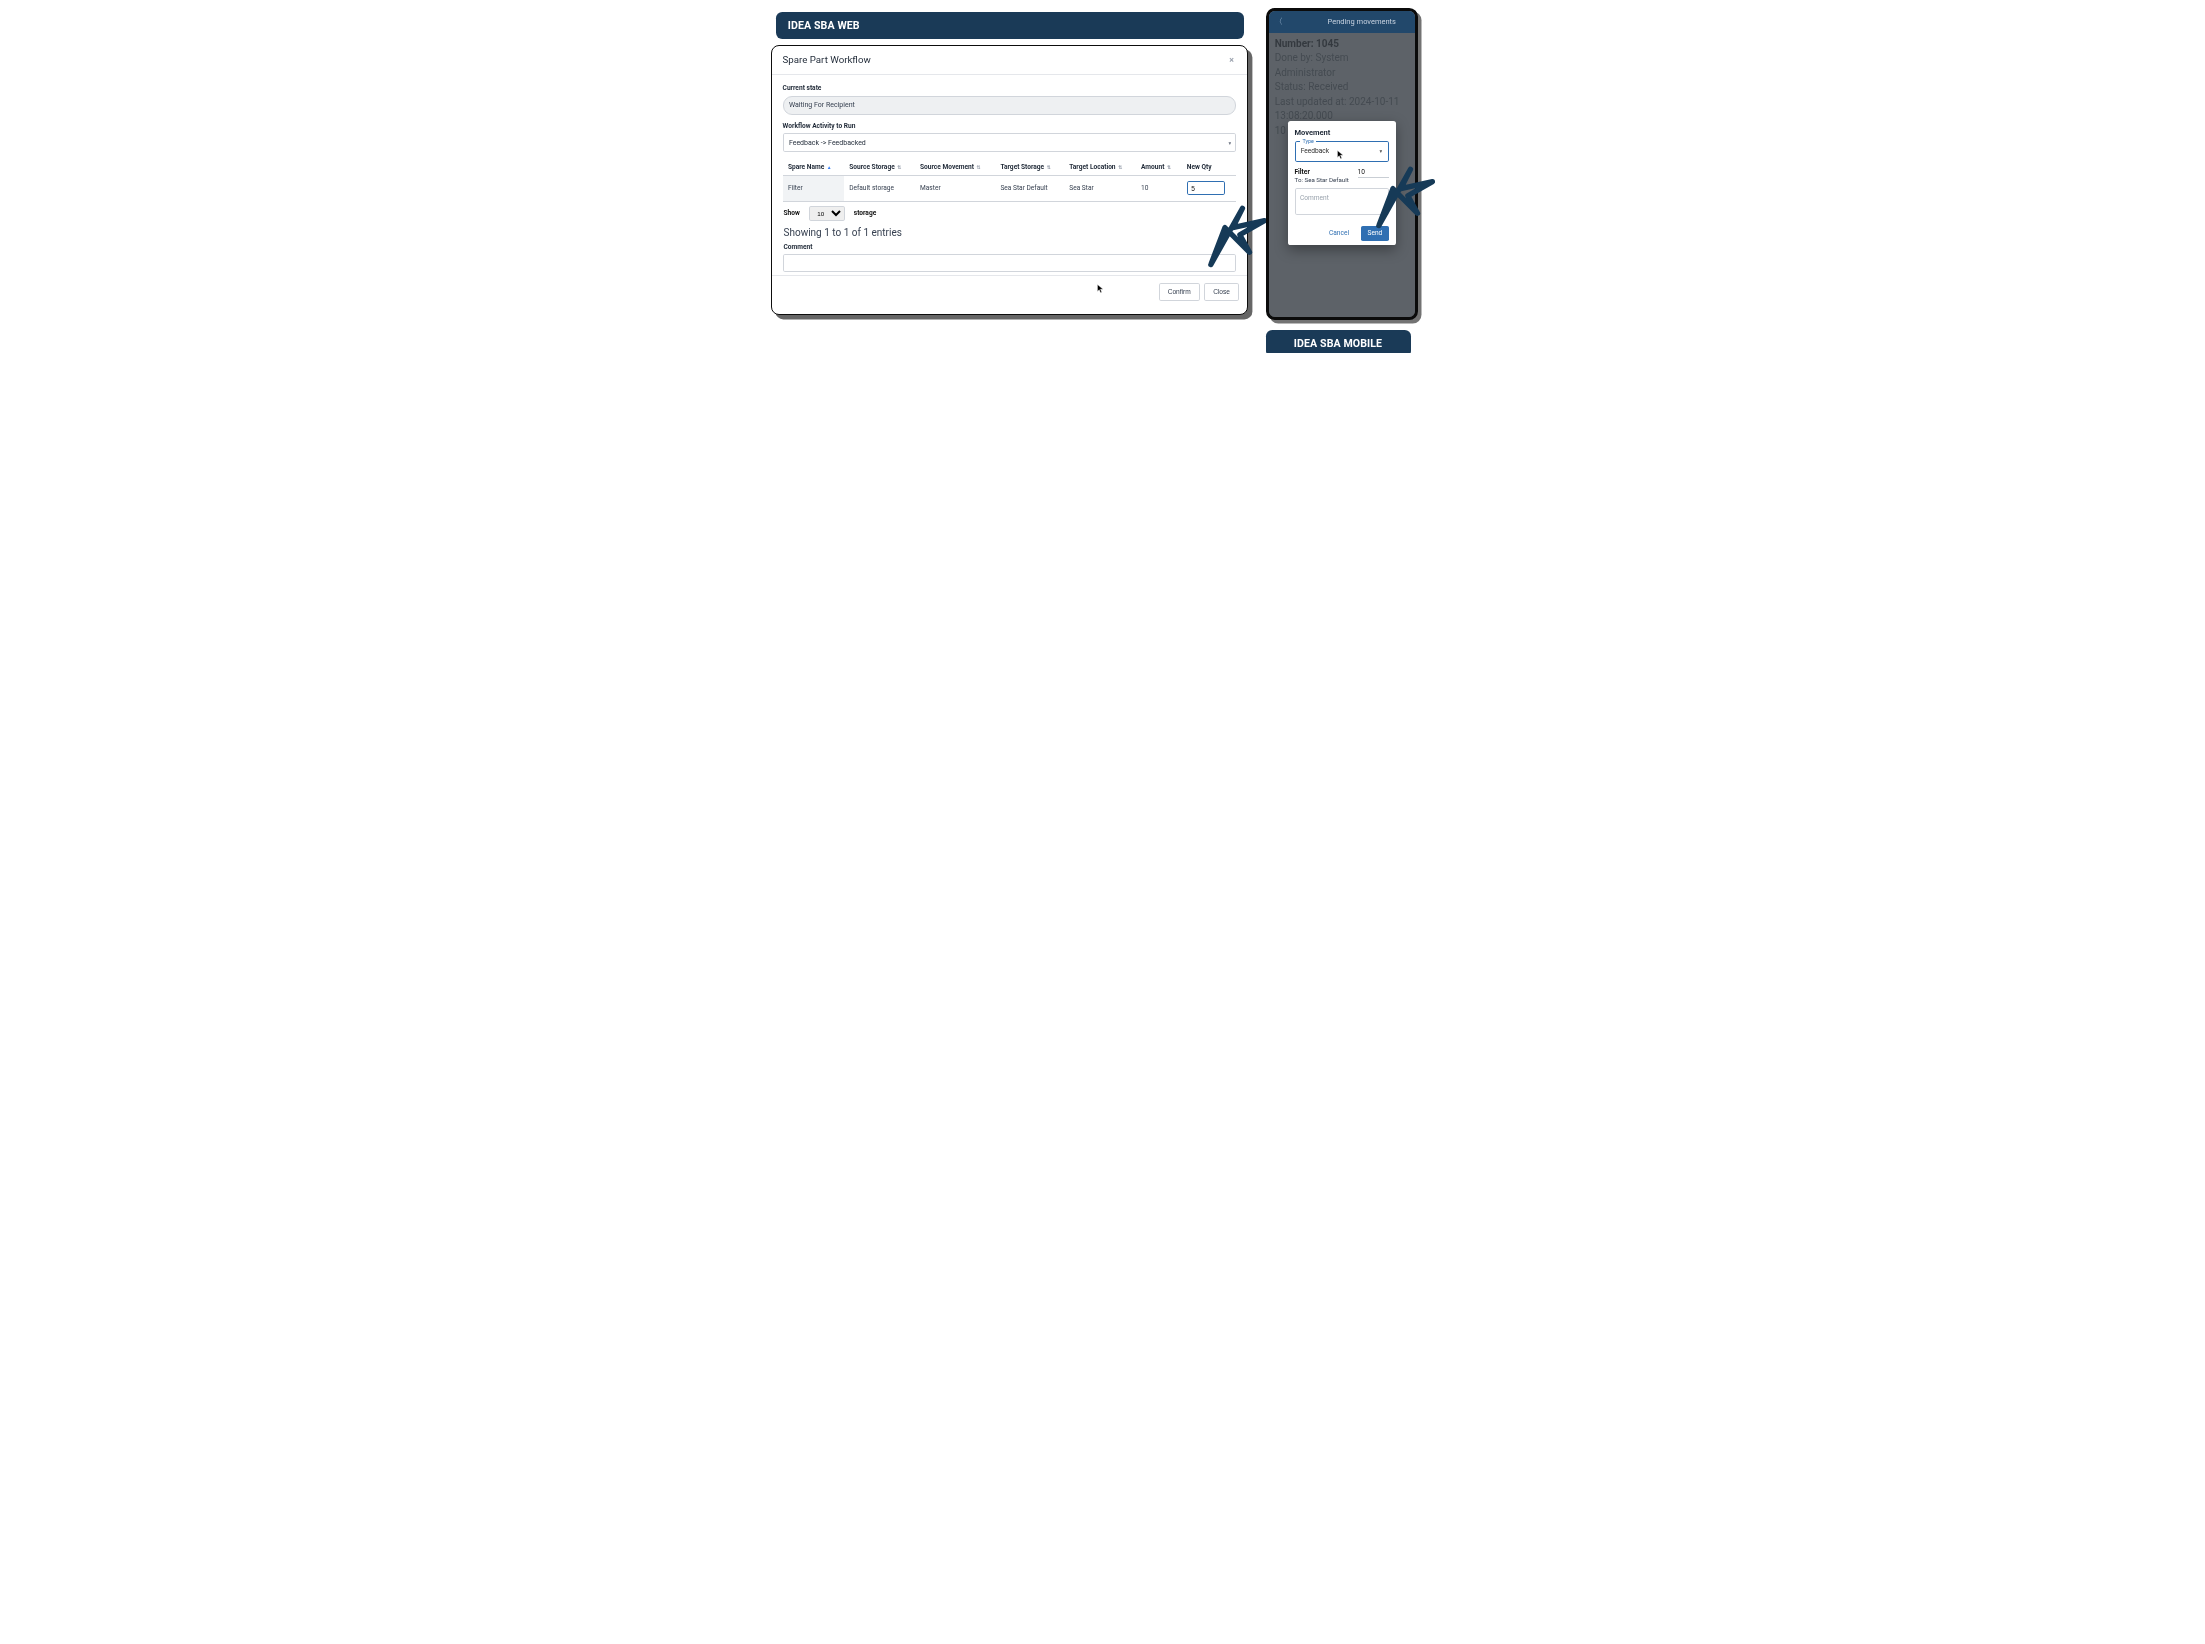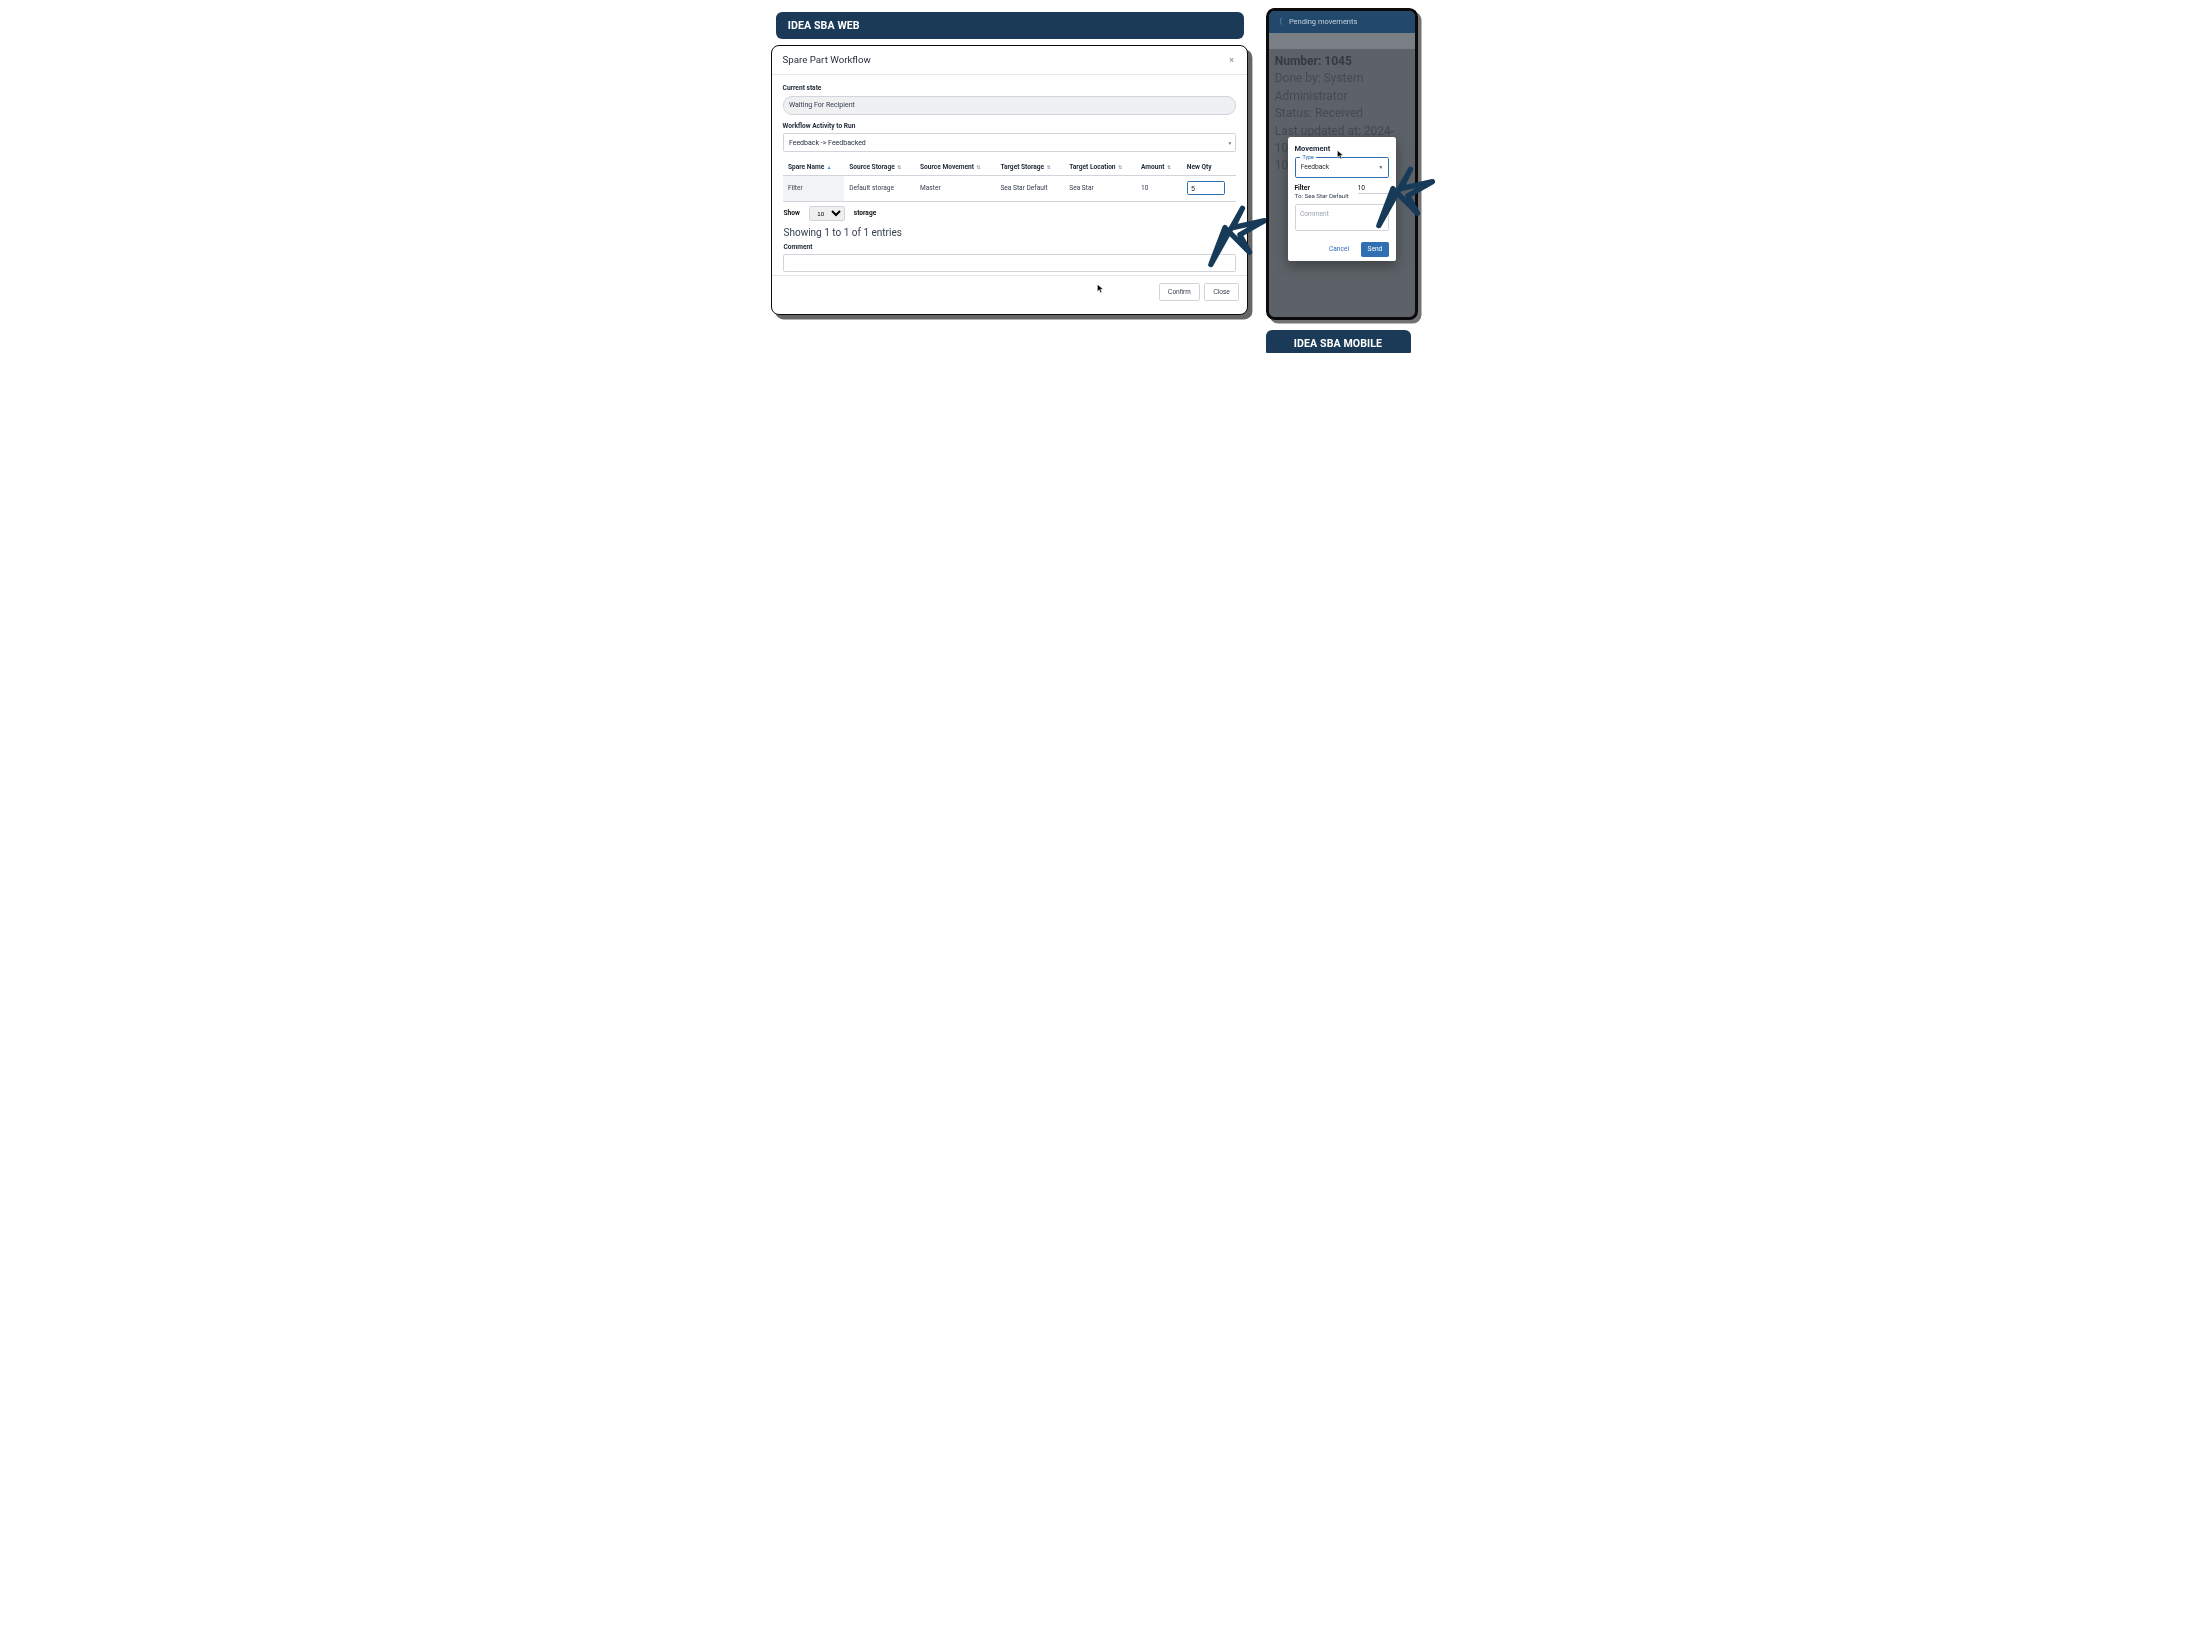--- a/index.html
+++ b/index.html
@@ -50,21 +50,21 @@
   .comment-input{width:100%;border:0.4px solid var(--border);border-radius:1.8px;padding:4.4px 5.3px;font-size:6.6px;}
 
   .modal-footer{border-top:0.4px solid #e5e7eb;padding:7px 8px;display:flex;gap:4.4px;justify-content:flex-end;}
   .btn{border:0.4px solid var(--border);background:#fff;color:#374151;border-radius:1.8px;padding:4.4px 8px;font-size:6.6px;cursor:pointer;}
 
   
   .phone{position:absolute;left:498px;top:8px;width:152px;height:312px;border:3.1px solid #0b0b0b;border-radius:8.8px;background:#7a7f85;box-shadow:3.5px 3.5px 0 rgba(0,0,0,.55);overflow:hidden;}
   .phone-header{background:var(--navy2);color:#c7d2e0;padding:5.3px 6.2px;display:flex;align-items:center;gap:6.2px;font-size:7.5px;}
   .back-chev{color:#a9c3dc;font-size:8px;}
   .phone-body{position:relative;height:calc(100% - 19.4px);}
-  .meta{padding:4.4px 6.2px;color:#434a52;font-size:12px;line-height:1.45;margin-top:16px;}
+  .meta{padding:4.4px 6.2px;color:#434a52;font-size:10px;line-height:1.45;}
   .meta strong{color:#1f242b;}
   .phone-overlay{position:absolute;inset:0;background:rgba(70,75,80,0.55);}
 
   .m-dialog{position:absolute;left:50%;top:88px;transform:translateX(-50%);width:108px;border-radius:2.6px;background:#fff;box-shadow:0 4.4px 12.3px rgba(0,0,0,.35);padding:7px 7px 4.4px;}
   .m-title{font-size:7.5px;font-weight:700;margin-bottom:4.4px;}
   .m-field{border:0.9px solid #2f6fb2;border-radius:1.8px;position:relative;margin-bottom:6.2px;}
   .m-field-label{position:absolute;top:-4.4px;left:4.4px;background:#fff;padding:0 2.6px;color:#2f6fb2;font-size:5.3px;}
   .m-field-value{padding:5.3px 5.3px;font-size:6.6px;color:#2a2a2a;display:flex;align-items:center;justify-content:space-between;}
   .m-field-chev{color:#555;font-size:5.3px;}
   .m-row{display:flex;justify-content:space-between;align-items:flex-start;margin-bottom:4.4px;}
@@ -156,21 +156,21 @@
 
   <div class="anno" style="left:434px;top:203px;width:66px;height:66px">
     <svg viewBox="0 0 150 150" width="66" height="66">
       <path d="M20 140 L92 12 L70 56 L142 40 L86 72 L108 112 L52 56 Z" fill="none" stroke="#163a57" stroke-width="12" stroke-linejoin="round"></path>
     </svg>
   </div>
 
   <div class="phone">
     <div class="phone-header">
       <span class="back-chev">〈</span>
-      <span style="flex:1;text-align:left">Pending movements</span>
+      <span style="flex:1;text-align:right">Pending movements</span>
       <span style="width:6.2px"></span>
     </div>
     <div class="phone-body">
       <div class="meta">
         <div><strong><span>Number:</span> <span>1045</span></strong></div>
         <div><span>Done by:</span> <span>System Administrator</span></div>
         <div><span>Status:</span> <span>Received</span></div>
         <div><span>Last updated at:</span> <span>2024-10-11 13:08:20.000</span></div>
         <div>10 x Filter</div>
       </div>

